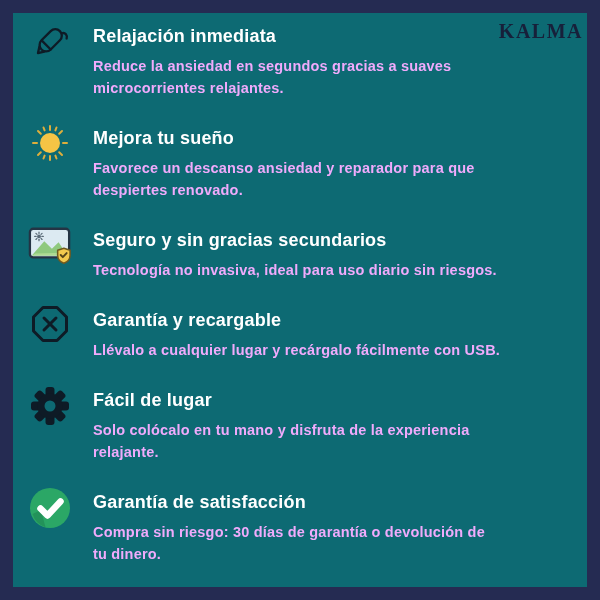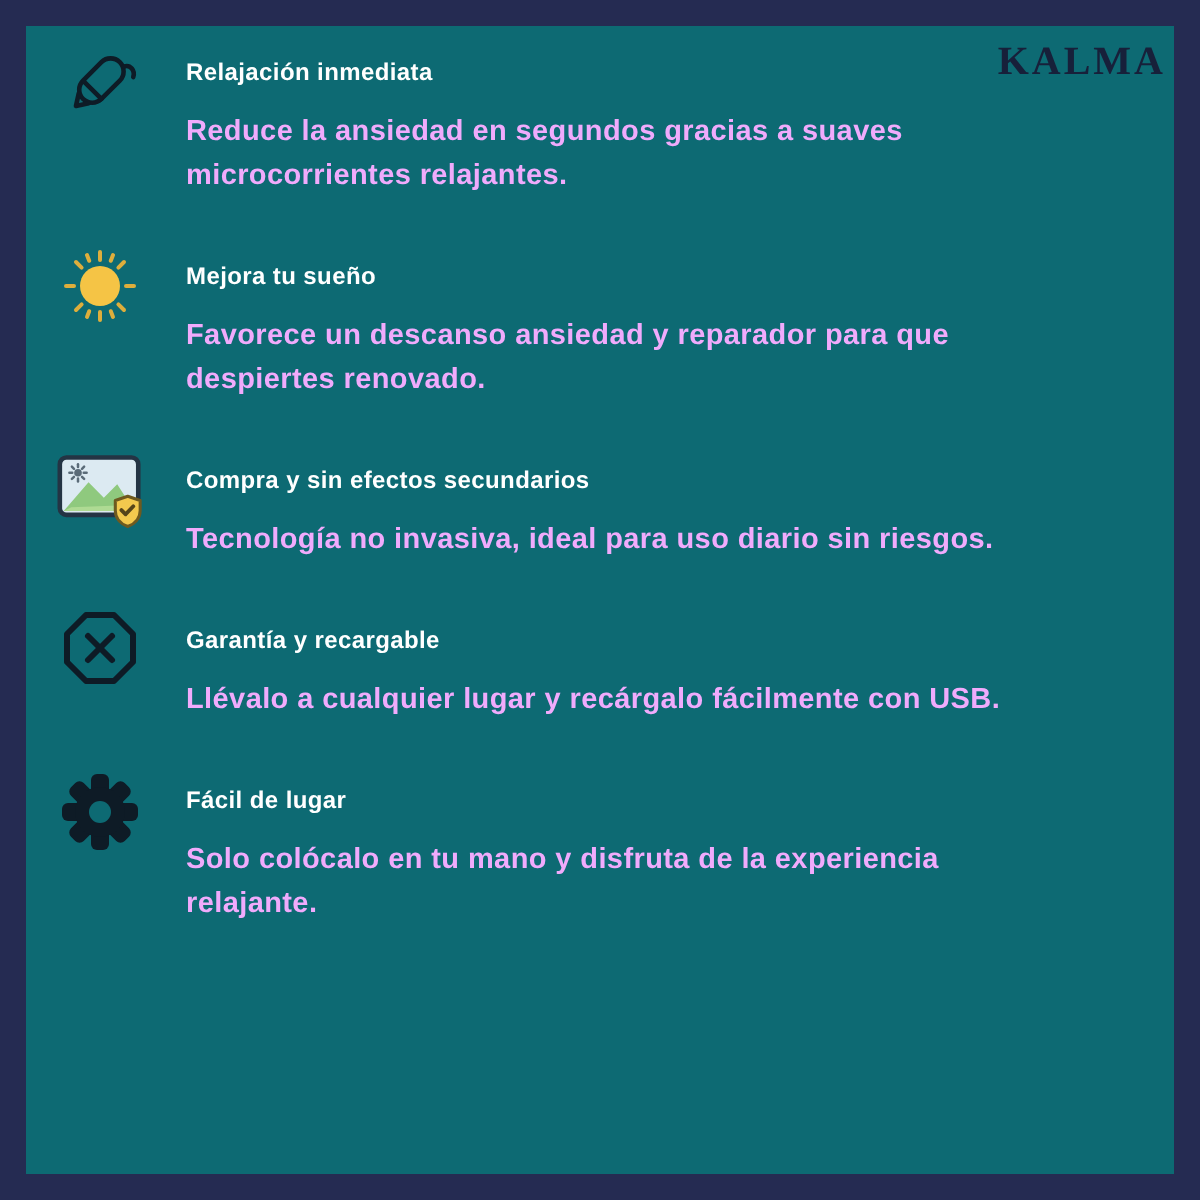--- a/index.html
+++ b/index.html
@@ -36,21 +36,21 @@
     flex: 0 0 44px;
     margin-right: 21px;
     margin-top: -3px;
     display: flex;
     justify-content: center;
   }
   .text-cell { flex: 1; }
   .title {
     color: #ffffff;
     font-weight: 700;
-    font-size: 12px;
+    font-size: 18px;
     line-height: 26px;
     margin: 0 0 6px 0;
     letter-spacing: 0.2px;
   }
   .desc {
     color: #f0abfc;
     font-weight: 700;
     font-size: 14.5px;
     line-height: 22px;
     margin: 0;
@@ -129,21 +129,21 @@
             <line x1="8.3" y1="8.8" x2="9.4" y2="9.9"></line>
             <line x1="13.6" y1="14.1" x2="14.7" y2="15.2"></line>
             <line x1="14.7" y1="8.8" x2="13.6" y2="9.9"></line>
             <line x1="9.4" y1="14.1" x2="8.3" y2="15.2"></line>
           </g>
           <path d="M37 26.5 l6.5 -2.2 6.5 2.2 v5.2 c0 4.6 -3.4 7.3 -6.5 8.4 c-3.1 -1.1 -6.5 -3.8 -6.5 -8.4 z" transform="translate(-6 0)" fill="#f3c94e" stroke="#6e5a20" stroke-width="1.6" stroke-linejoin="round"></path>
           <path d="M34.2 31.5 l2.2 2.2 4 -4.2" fill="none" stroke="#56451a" stroke-width="2" stroke-linecap="round" stroke-linejoin="round"></path>
         </svg>
       </div>
       <div class="text-cell">
-        <p class="title">Compra y sin efectos secundarios</p>
+        <p class="title">Seguro y sin gracias secundarios</p>
         <p class="desc">Tecnología no invasiva, ideal para uso diario sin riesgos.</p>
       </div>
     </div>
 
     <div class="row">
       <div class="icon-cell">
         <svg width="40" height="40" viewBox="0 0 40 40" fill="none" stroke="#0e1b26" stroke-width="3" stroke-linecap="round" stroke-linejoin="round">
           <polygon points="13,3.5 27,3.5 36.5,13 36.5,27 27,36.5 13,36.5 3.5,27 3.5,13"></polygon>
           <line x1="14" y1="14" x2="26" y2="26"></line>
           <line x1="26" y1="14" x2="14" y2="26"></line>
@@ -168,15 +168,29 @@
           <circle cx="22" cy="22" r="5.5" fill="#0d6a73"></circle>
         </svg>
       </div>
       <div class="text-cell">
         <p class="title">Fácil de lugar</p>
         <p class="desc">Solo colócalo en tu mano y disfruta de la experiencia
 relajante.</p>
       </div>
     </div>
 
+    <div class="row">
+      <div class="icon-cell">
+        <svg width="44" height="44" viewBox="0 0 44 44">
+          <circle cx="22" cy="22" r="20" fill="#2ba766"></circle>
+          <path d="M4.5 28 a20 20 0 0 0 13 13.2 L13 24 Z" fill="#23925a"></path>
+          <path d="M12.5 22.5 l7 7 l13 -14" fill="none" stroke="#ffffff" stroke-width="6.5" stroke-linecap="round" stroke-linejoin="round"></path>
+        </svg>
+      </div>
+      <div class="text-cell">
+        <p class="title">Garantía de satisfacción</p>
+        <p class="desc">Compra sin riesgo: 30 días de garantía o devolución de
+tu dinero.</p>
+      </div>
+    </div>
 
   </div>
 </div>
 
 </body></html>

